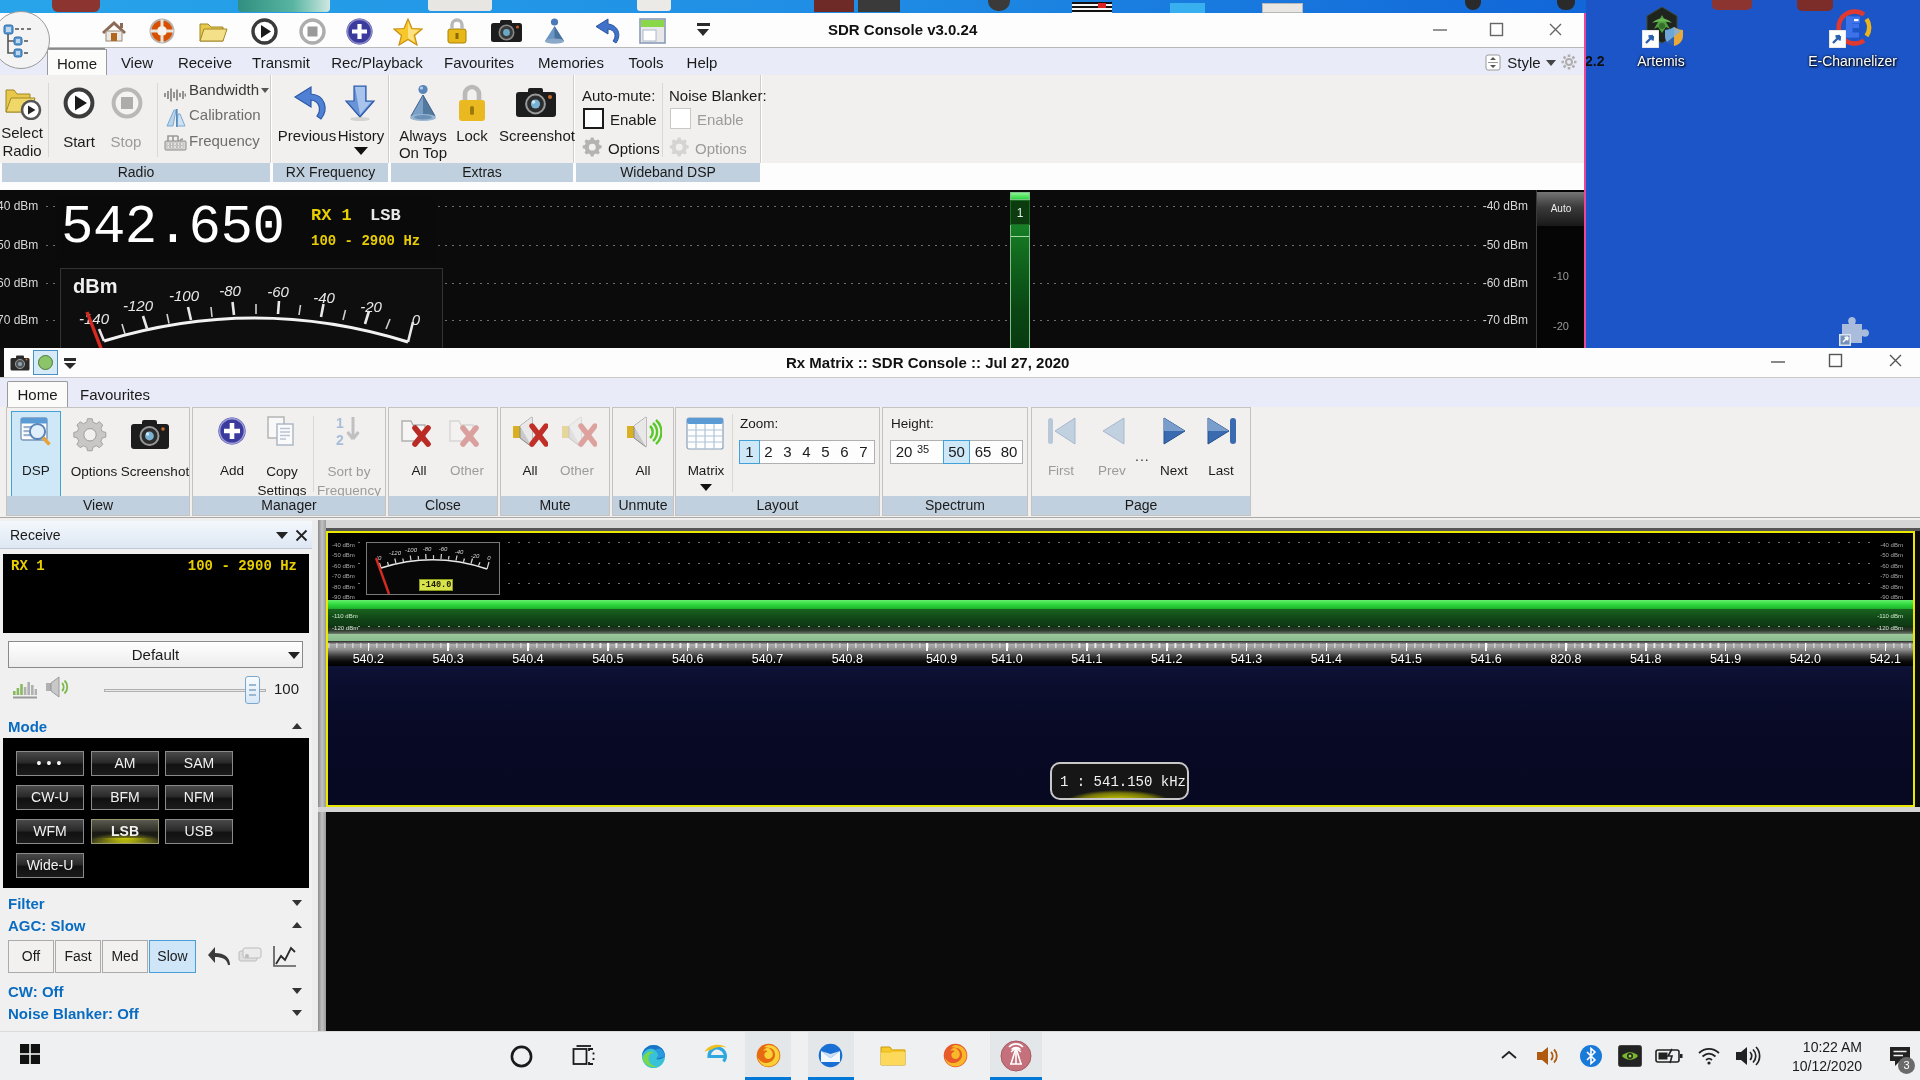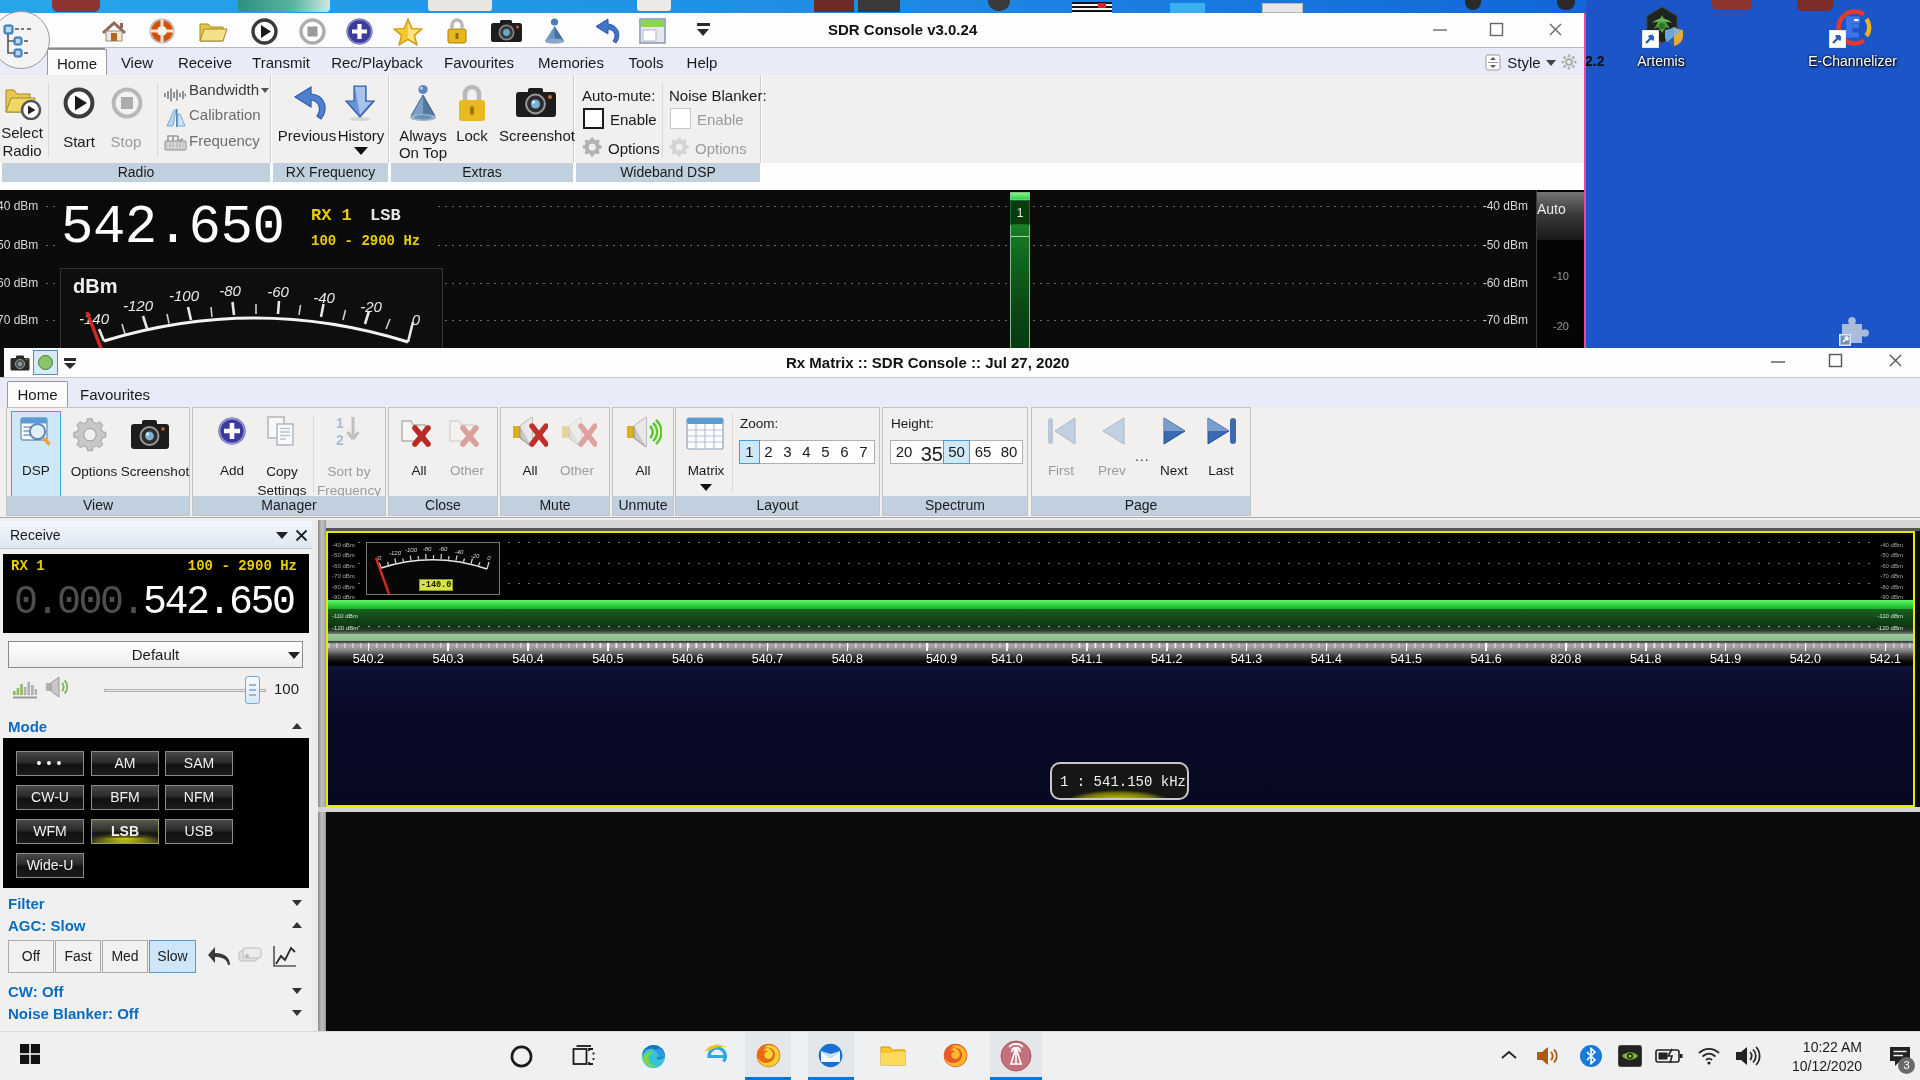--- a/index.html
+++ b/index.html
@@ -385,21 +385,21 @@
       </svg>
     </div>
 
     <div class="abs" style="left:1010px;top:2px;width:20px;height:156px;background:linear-gradient(#1e9a30,#11691e 40%,#0a4714 75%,#083a10);border-left:1px solid #7fbf8a;border-right:1px solid #7fbf8a;">
       <div class="abs" style="left:-1px;top:0;width:20px;height:8px;background:linear-gradient(#8af092,#2ad83c);border:1px solid #7fbf8a;"></div>
       <div class="abs" style="left:-1px;top:8px;width:20px;height:25px;background:#0c3b10;border:1px solid #1d6a24;color:#e0ece0;font-size:12px;text-align:center;line-height:25px;">1</div>
       <div class="abs" style="left:0;top:44px;width:18px;height:1px;background:#a8d8a8;"></div>
     </div>
 
     <div class="abs" style="left:1536px;top:0;width:48px;height:158px;background:#050505;border-left:1px solid #3a3a3a;">
-      <div class="abs" style="left:0;top:2px;width:48px;height:48px;background:linear-gradient(#757575,#3a3a3a 45%,#191919);color:#ececec;font-size:14px;text-align:left;line-height:34px;">Auto</div>
+      <div class="abs" style="left:0;top:2px;width:48px;height:34px;background:linear-gradient(#757575,#3a3a3a 45%,#191919);color:#ececec;font-size:10px;text-align:center;line-height:34px;">Auto</div>
       <div class="abs" style="left:0;top:80px;width:48px;text-align:center;font-size:11px;color:#9a9a9a;">-10</div>
       <div class="abs" style="left:0;top:130px;width:48px;text-align:center;font-size:11px;color:#9a9a9a;">-20</div>
     </div>
   </div>
 </div>
 
 <div id="rxwin" class="abs" style="left:0;top:348px;width:1920px;height:683px;background:#f1f0ef;">
   <div id="rx-titlebar" class="abs" style="left:0;top:0;width:1920px;height:29px;background:#fdfdfd;">
     <div class="abs" style="left:0;top:0;width:4px;height:29px;background:#111;"></div>
     <svg class="abs" style="left:10px;top:7px;" width="20" height="16" viewBox="0 0 20 16">
@@ -556,21 +556,21 @@
         <div class="abs" style="left:95px;top:2px;width:19px;text-align:center;font-size:15px;color:#1a1a1a;">6</div>
         <div class="abs" style="left:114px;top:2px;width:19px;text-align:center;font-size:15px;color:#1a1a1a;">7</div>
       </div>
       <div class="gl" style="left:0;top:88px;width:203px;">Layout</div>
     </div>
 
     <div class="gbox" style="left:882px;top:0;width:146px;height:109px;">
       <div class="abs rlabel" style="left:8px;top:8px;width:60px;text-align:left;">Height:</div>
       <div class="abs" style="left:7px;top:32px;width:133px;height:24px;background:#fdfdfd;border:1px solid #b0b0b0;">
         <div class="abs" style="left:0;top:2px;width:26px;text-align:center;font-size:15px;color:#1a1a1a;">20</div>
-        <div class="abs" style="left:26px;top:2px;width:26px;text-align:right;font-size:20px;color:#1a1a1a;">35</div>
+        <div class="abs" style="left:26px;top:2px;width:26px;text-align:left;font-size:11px;color:#1a1a1a;">35</div>
         <div class="abs" style="left:52px;top:-1px;width:27px;height:24px;background:#cfe8f8;border:1px solid #42a0d8;"></div>
         <div class="abs" style="left:52px;top:2px;width:27px;text-align:center;font-size:15px;color:#1a1a1a;">50</div>
         <div class="abs" style="left:79px;top:2px;width:26px;text-align:center;font-size:15px;color:#1a1a1a;">65</div>
         <div class="abs" style="left:105px;top:2px;width:26px;text-align:center;font-size:15px;color:#1a1a1a;">80</div>
       </div>
       <div class="gl" style="left:0;top:88px;width:144px;">Spectrum</div>
     </div>
 
     <div class="gbox" style="left:1031px;top:0;width:220px;height:109px;">
       <svg class="abs" style="left:14px;top:8px;" width="30" height="30" viewBox="0 0 30 30" opacity="0.55">
@@ -606,21 +606,20 @@
       <div class="abs" style="left:0;top:1px;width:312px;height:28px;background:linear-gradient(#f4f8fd,#dde7f3);border-bottom:1px solid #c0c8d4;">
         <div class="abs" style="left:10px;top:6px;font-size:14px;color:#1a1a1a;">Receive</div>
         <div class="abs dd-arrow" style="left:276px;top:11px;border-left-width:6px;border-right-width:6px;border-top-width:7px;border-top-color:#222;"></div>
         <svg class="abs" style="left:295px;top:8px;" width="13" height="13" viewBox="0 0 13 13">
             <path d="M1.5 1.5 L11.5 11.5 M11.5 1.5 L1.5 11.5" stroke="#222" stroke-width="1.8"></path>
           </svg>
       </div>
       <div class="abs" style="left:3px;top:34px;width:306px;height:79px;background:#000;">
         <div class="abs mono" style="left:8px;top:4px;font-size:14px;font-weight:bold;color:#e8ce00;">RX 1</div>
         <div class="abs mono" style="left:0;top:4px;width:294px;text-align:right;font-size:14px;font-weight:bold;color:#e8ce00;">100 - 2900 Hz</div>
-        <div class="abs mono" style="left:11px;top:26px;font-size:40px;letter-spacing:-2.5px;color:#4e4e4e;">0.000.<span style="color:#fff;">542.650</span></div>
       </div>
       <div class="abs" style="left:8px;top:121px;width:295px;height:27px;background:linear-gradient(#fefefe,#ededed);border:1px solid #8a8a8a;text-align:center;font-size:15px;line-height:25px;color:#1a1a1a;">Default
         <div class="abs dd-arrow" style="left:279px;top:10px;border-left-width:6.5px;border-right-width:6.5px;border-top-width:7px;border-top-color:#222;"></div>
       </div>
 
       <svg class="abs" style="left:13px;top:158px;" width="24" height="21" viewBox="0 0 24 21">
         <g fill="#8aba60">
             <rect x="0" y="13" width="2.6" height="4"></rect>
             <rect x="3.6" y="10" width="2.6" height="7"></rect>
             <rect x="7.2" y="6" width="2.6" height="11"></rect>

